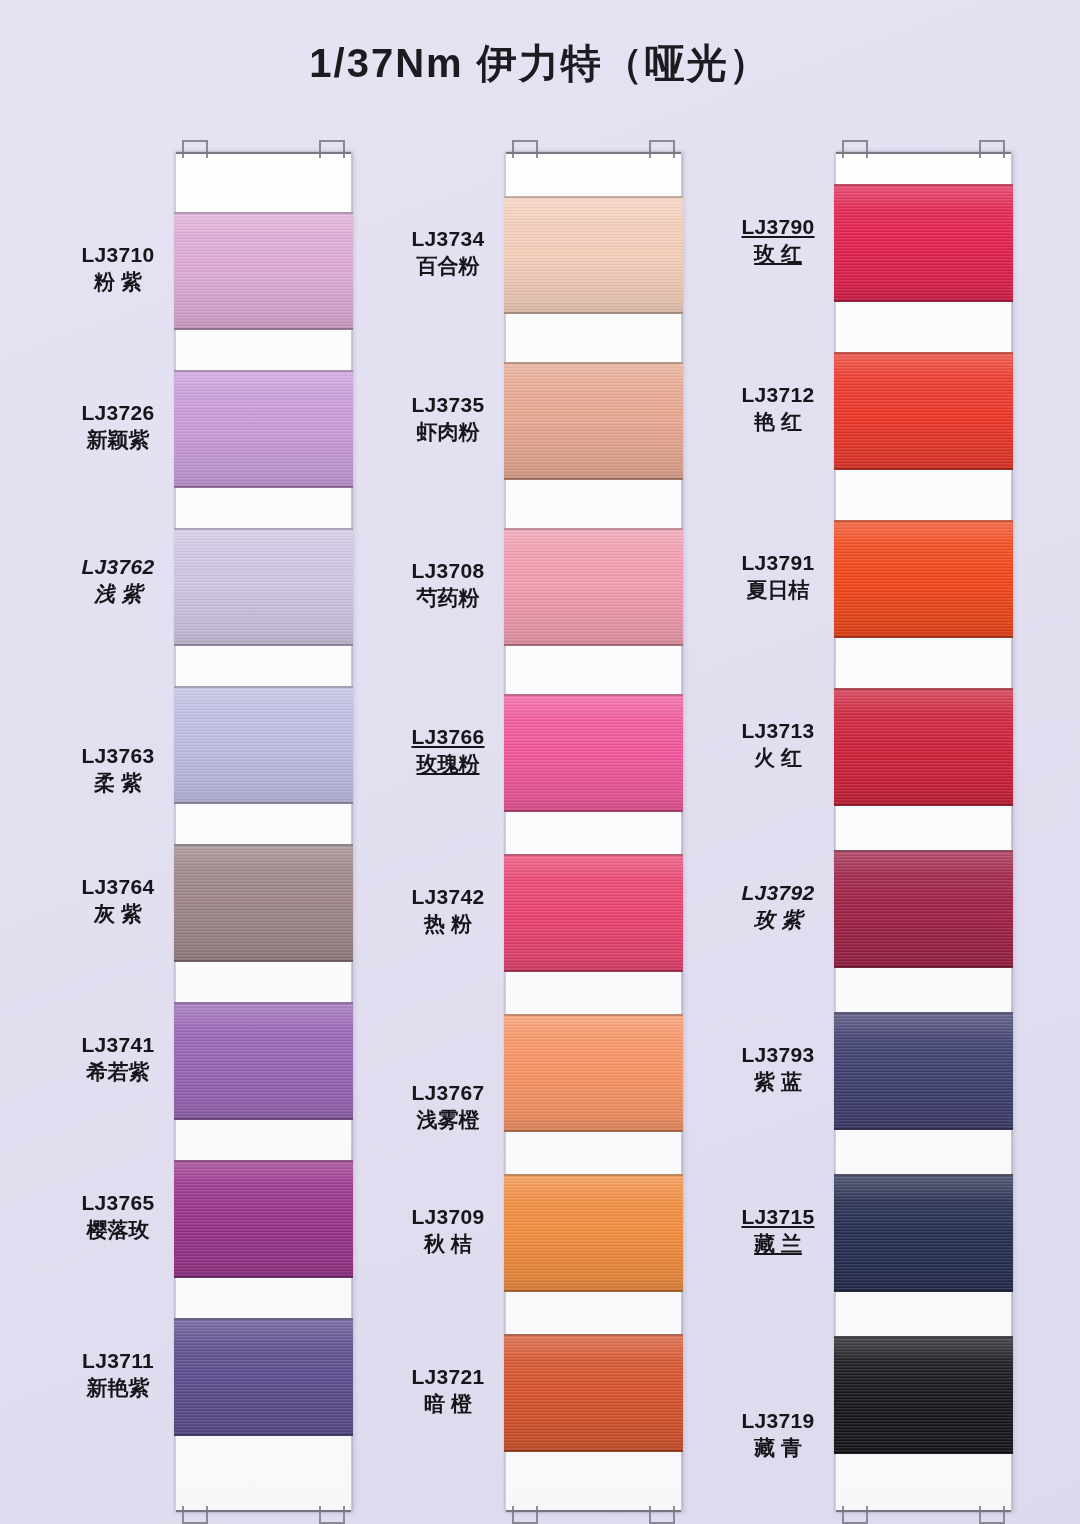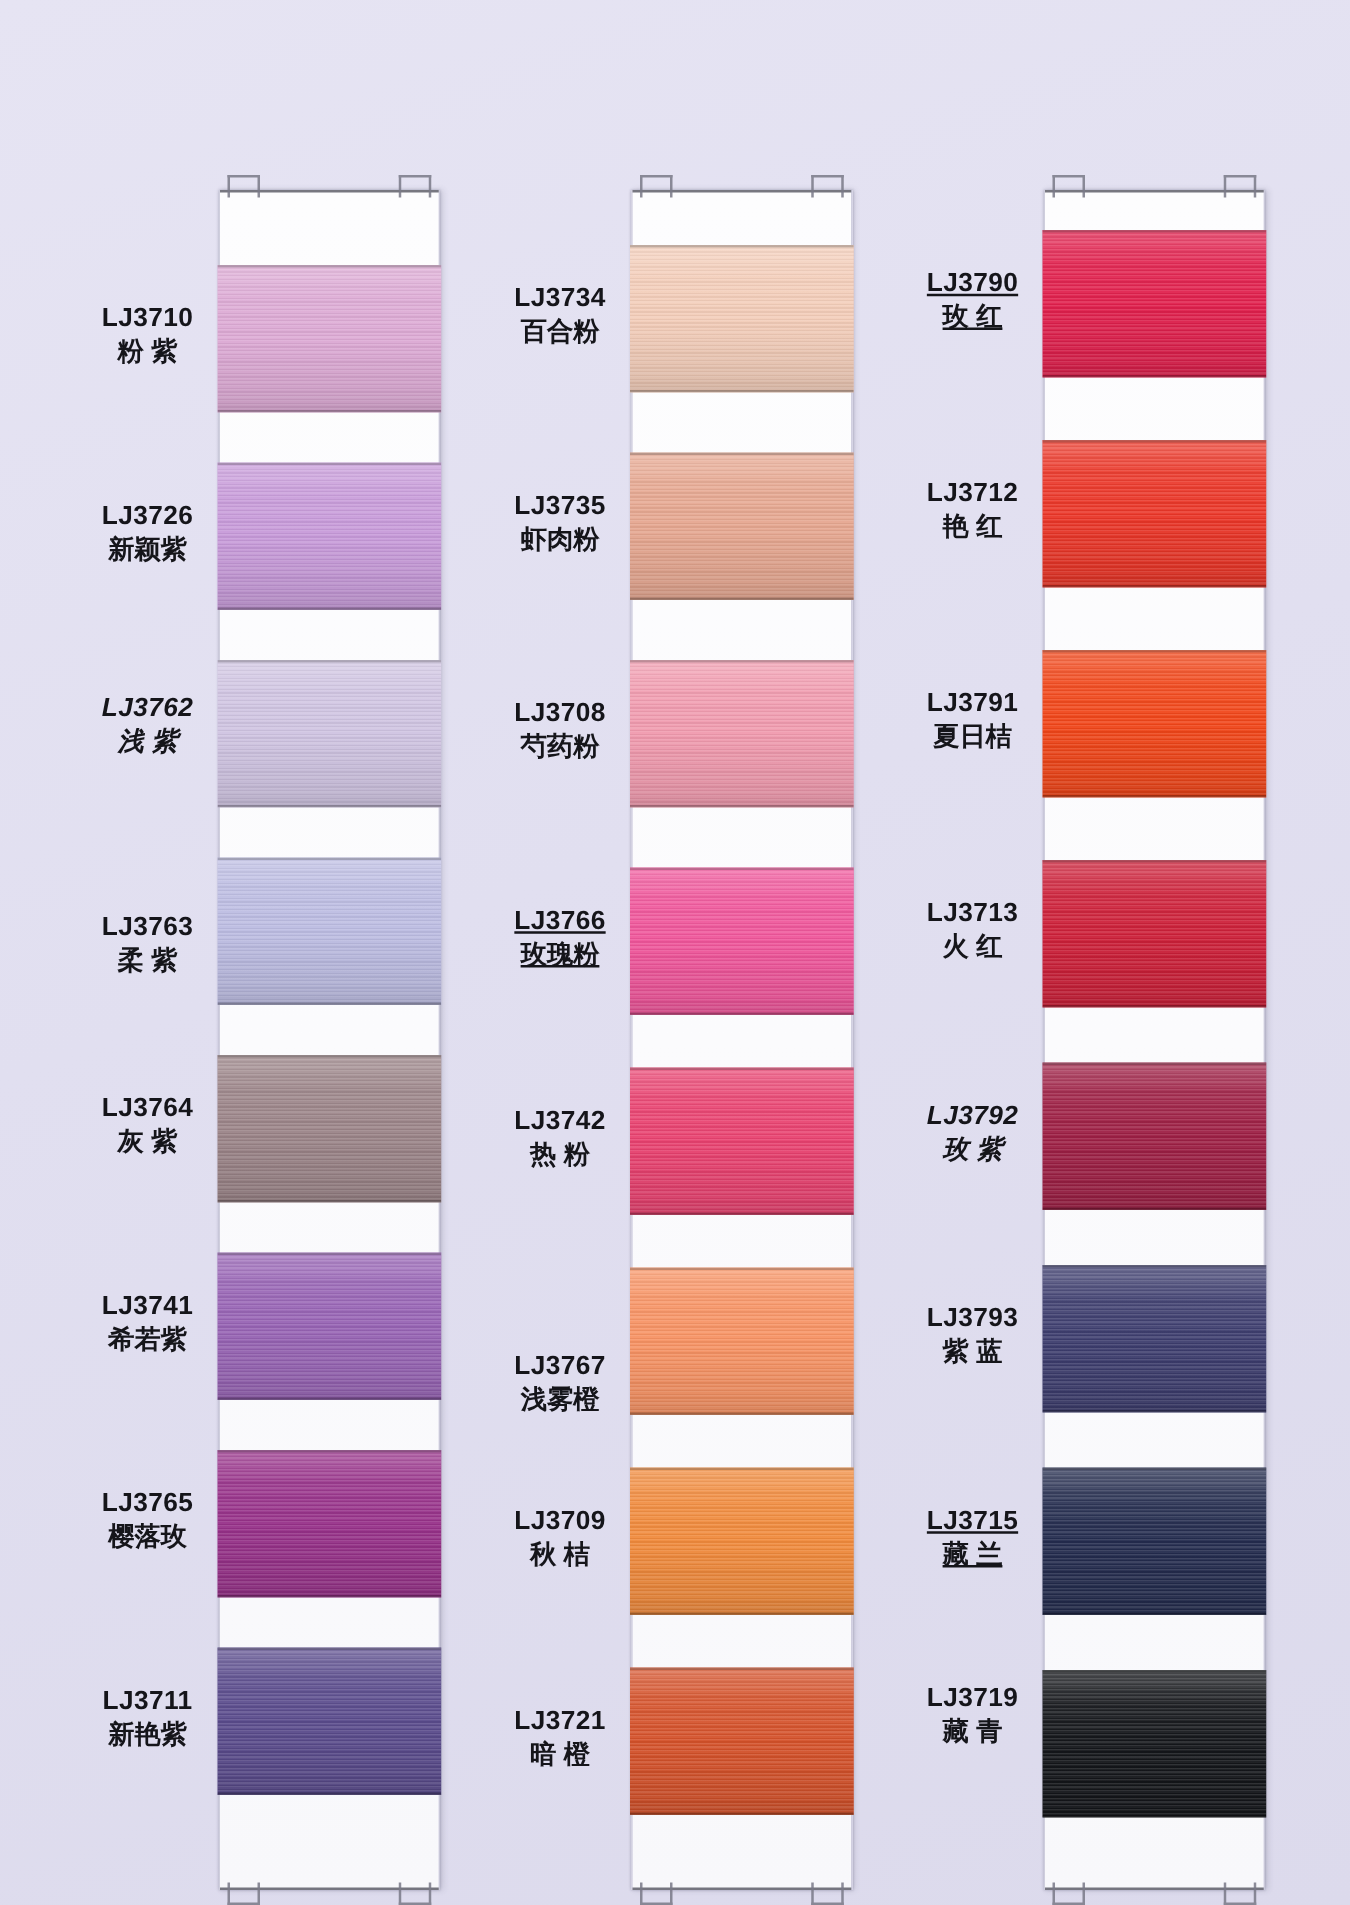--- a/index.html
+++ b/index.html
@@ -158,38 +158,39 @@
     height: 2px;
     background: rgba(0,0,0,0.22);
   }
   .swatch .edge-top { top: 0; }
   .swatch .edge-bottom { bottom: 0; }
 </style>
 </head>
 <body>
 
 <div id="header">
+  <div id="title">1/37Nm 伊力特（哑光）</div>
 </div>
 
 <div id="board">
     <div class="column col-0">
       <div class="labels">
         <div class="label" style="top: 96px;">
           <div class="code">LJ3710</div>
           <div class="cname">粉 紫</div>
         </div>
         <div class="label" style="top: 254px;">
           <div class="code">LJ3726</div>
           <div class="cname">新颖紫</div>
         </div>
         <div class="label" style="top: 408px; font-style: italic;">
           <div class="code">LJ3762</div>
           <div class="cname">浅 紫</div>
         </div>
-        <div class="label" style="top: 583px;">
+        <div class="label" style="top: 597px;">
           <div class="code">LJ3763</div>
           <div class="cname">柔 紫</div>
         </div>
         <div class="label" style="top: 728px;">
           <div class="code">LJ3764</div>
           <div class="cname">灰 紫</div>
         </div>
         <div class="label" style="top: 886px;">
           <div class="code">LJ3741</div>
           <div class="cname">希若紫</div>
@@ -375,21 +376,21 @@
           <div class="cname">玫 紫</div>
         </div>
         <div class="label" style="top: 896px;">
           <div class="code">LJ3793</div>
           <div class="cname">紫 蓝</div>
         </div>
         <div class="label" style="top: 1058px; text-decoration: underline;">
           <div class="code">LJ3715</div>
           <div class="cname">藏 兰</div>
         </div>
-        <div class="label" style="top: 1200px;">
+        <div class="label" style="top: 1262px;">
           <div class="code">LJ3719</div>
           <div class="cname">藏 青</div>
         </div>
       </div>
       <div class="card">
         <div class="card-top-rule"></div>
         <div class="card-bottom-rule"></div>
         <div class="staple tl"></div>
         <div class="staple tr"></div>
         <div class="staple bl"></div>

